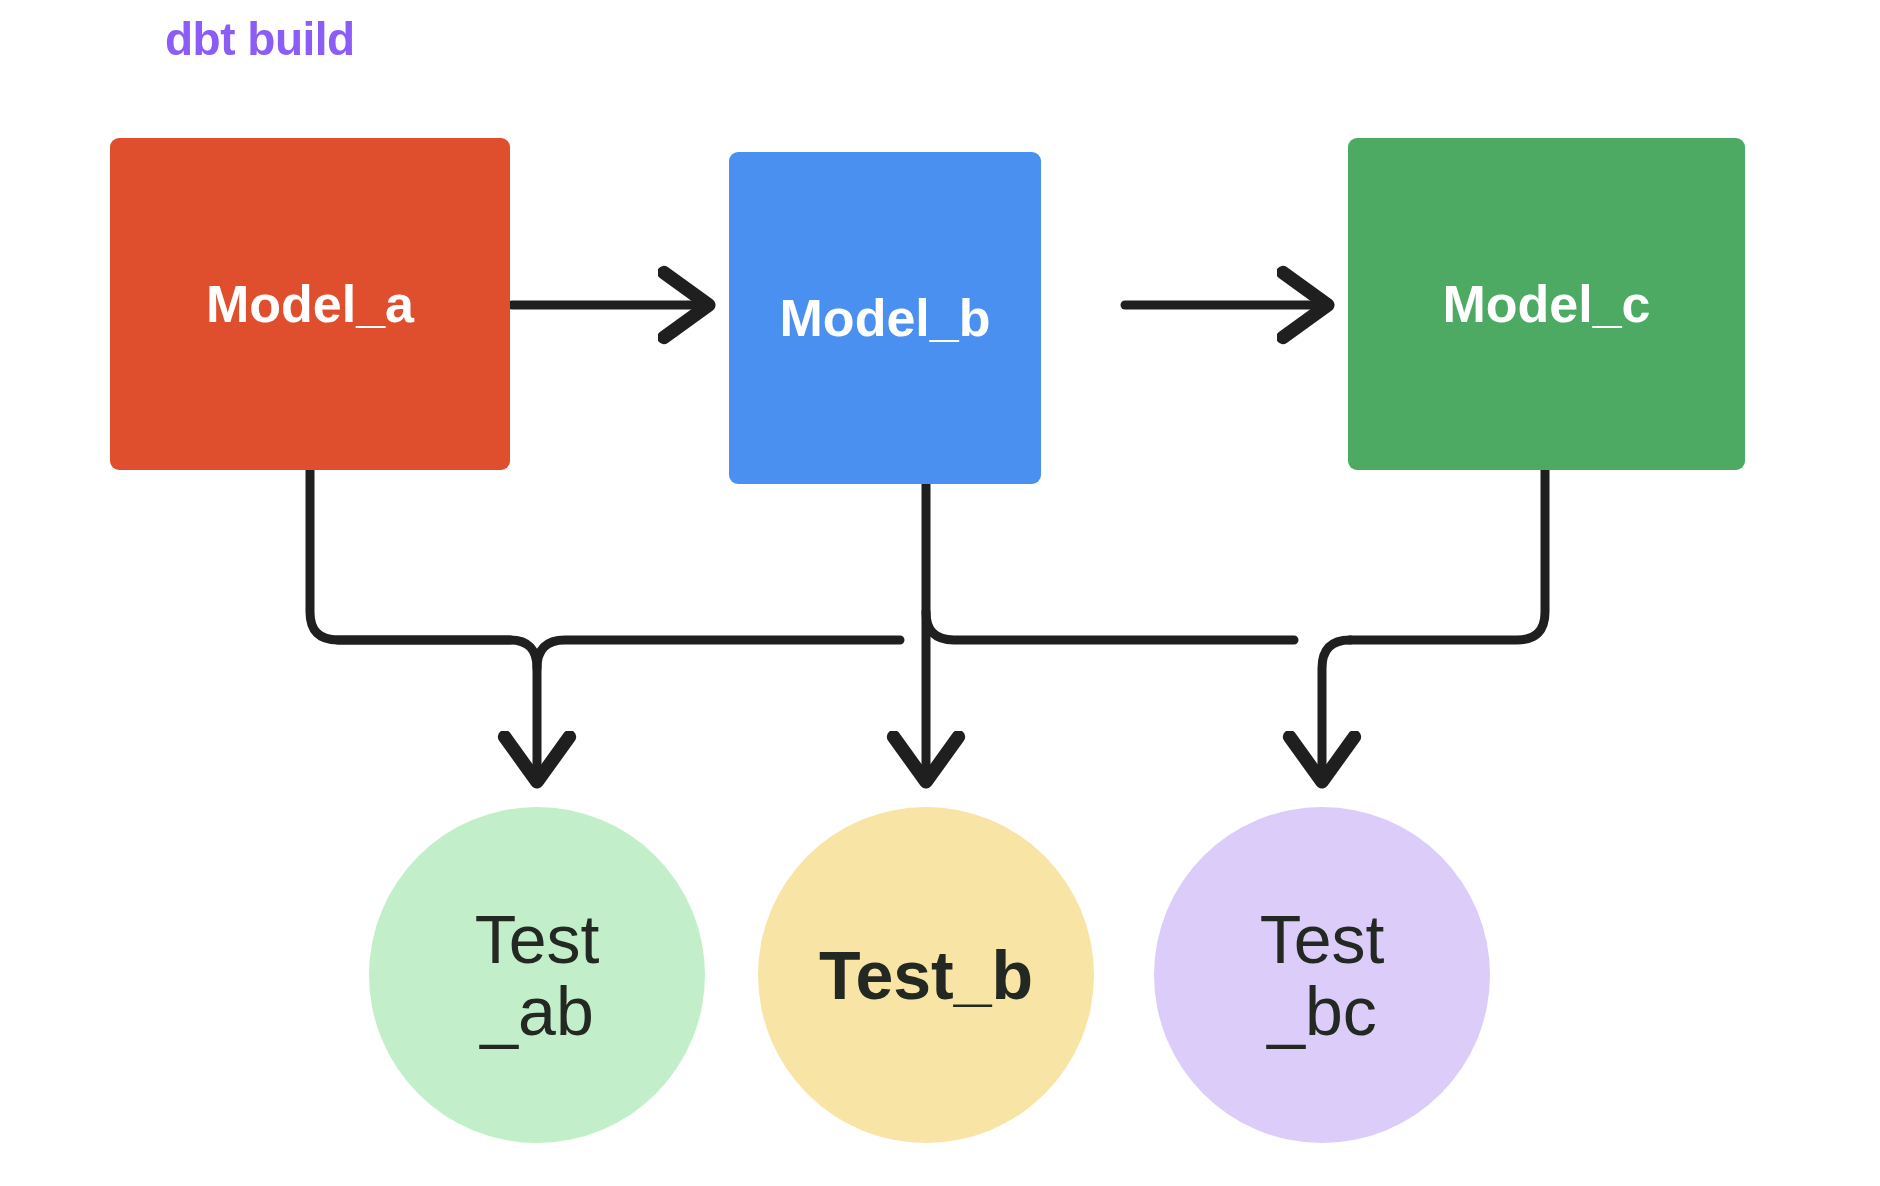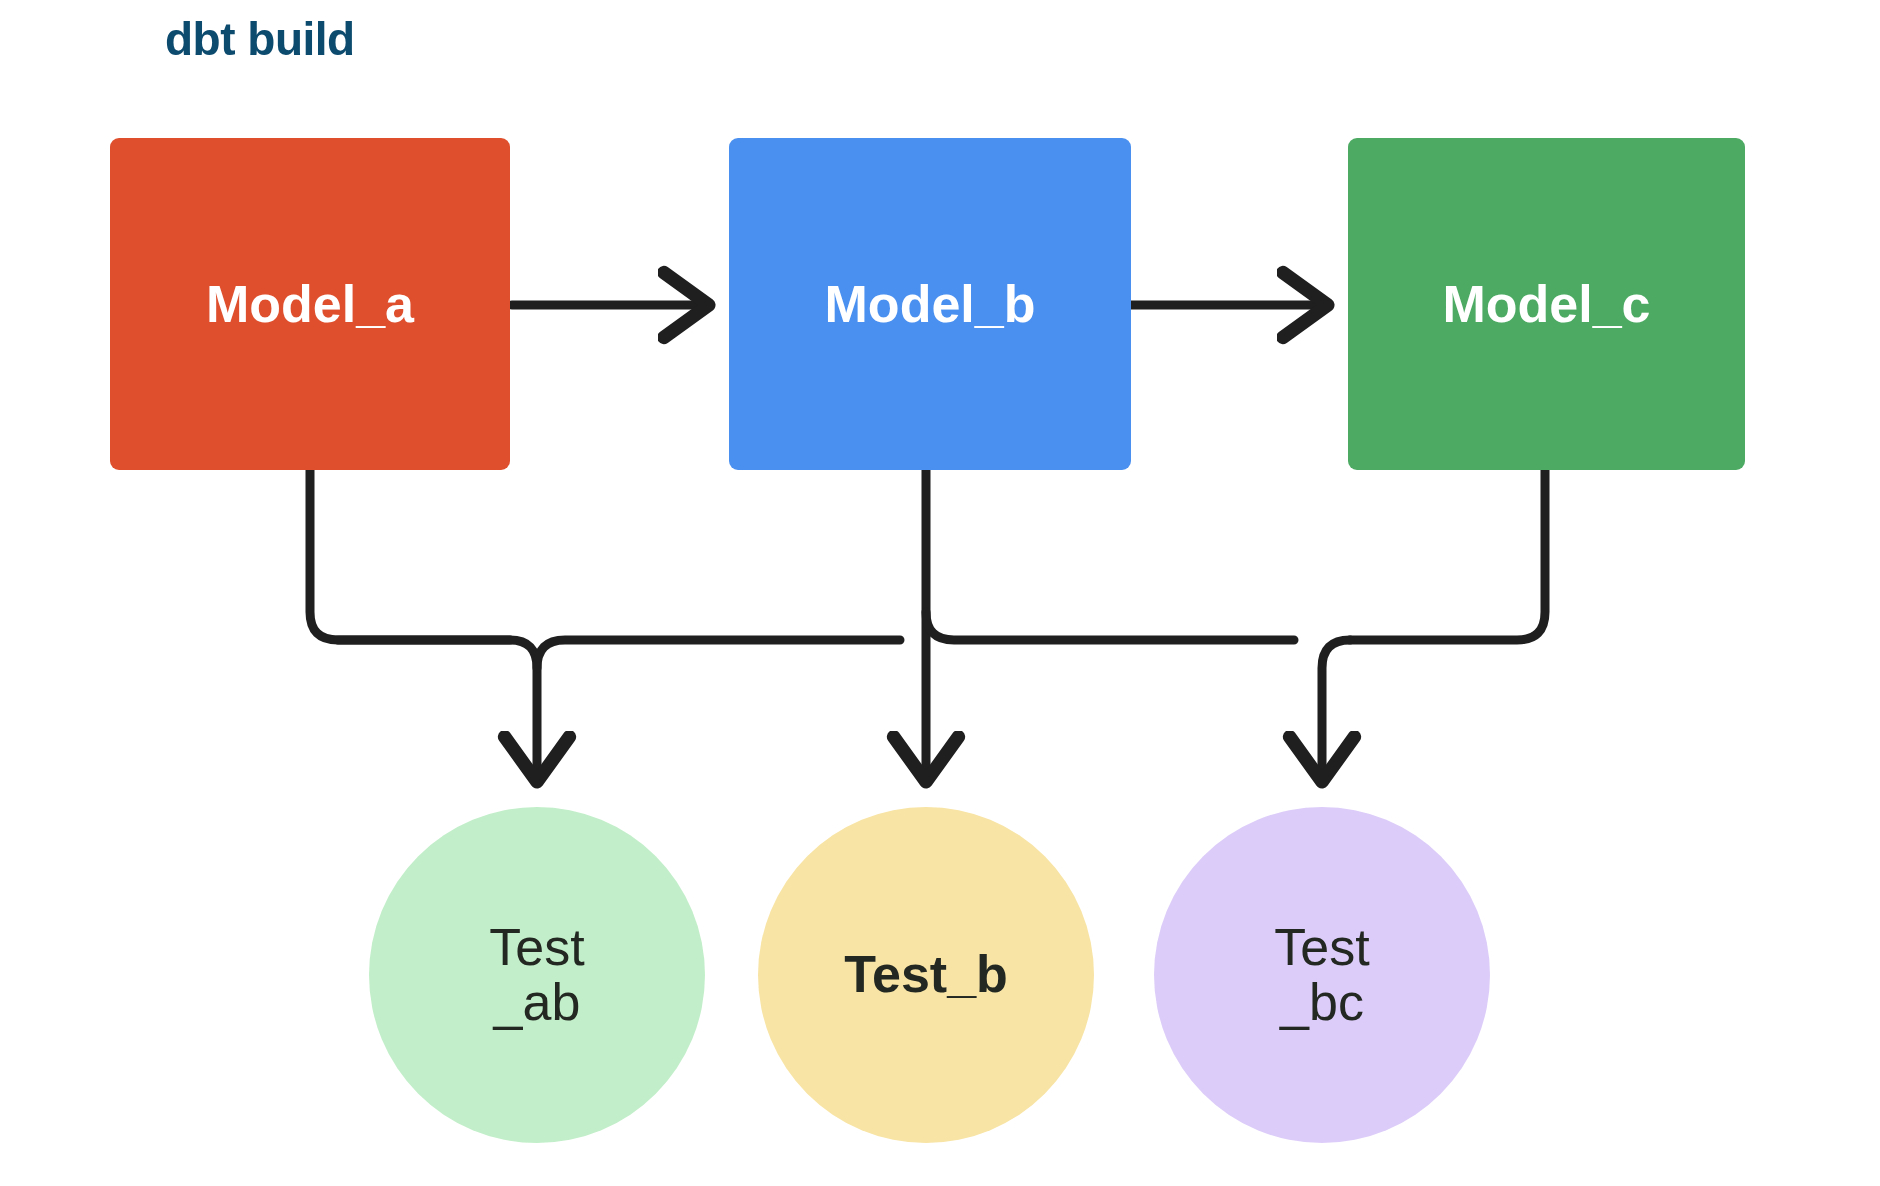--- a/index.html
+++ b/index.html
@@ -25,21 +25,21 @@
     width: 1880px;
     height: 1186px;
     pointer-events: none;
   }
   .diagram-title {
     position: absolute;
     left: 165px;
     top: 12px;
     font-size: 46px;
     font-weight: 700;
-    color: #0c4a6e;
+    color: #8b5cf6;
     letter-spacing: -0.5px;
     white-space: nowrap;
   }
   .node-box {
     position: absolute;
     display: flex;
     align-items: center;
     justify-content: center;
     border-radius: 9px;
     color: #ffffff;
@@ -49,32 +49,32 @@
     white-space: nowrap;
     box-sizing: border-box;
   }
   .node-circle {
     position: absolute;
     display: flex;
     align-items: center;
     justify-content: center;
     border-radius: 50%;
     color: #232823;
-    font-size: 52px;
+    font-size: 68px;
     font-weight: 400;
     line-height: 1.06;
     text-align: center;
     box-sizing: border-box;
   }
   .node-circle .label-line {
     display: block;
   }
   
   #node-model-a { left: 110px; top: 138px; width: 400px; height: 332px; }
-  #node-model-b { left: 729px; top: 138px; width: 402px; height: 332px; }
+  #node-model-b { left: 729px; top: 152px; width: 312px; height: 332px; }
   #node-model-c { left: 1348px; top: 138px; width: 397px; height: 332px; }
   
   #node-test-ab { left: 369px;  top: 807px; width: 336px; height: 336px; }
   #node-test-b  { left: 758px;  top: 807px; width: 336px; height: 336px; font-weight: bold; }
   #node-test-bc { left: 1154px; top: 807px; width: 336px; height: 336px; }
 </style>
 </head>
 <body>
 
 <div id="canvas">

